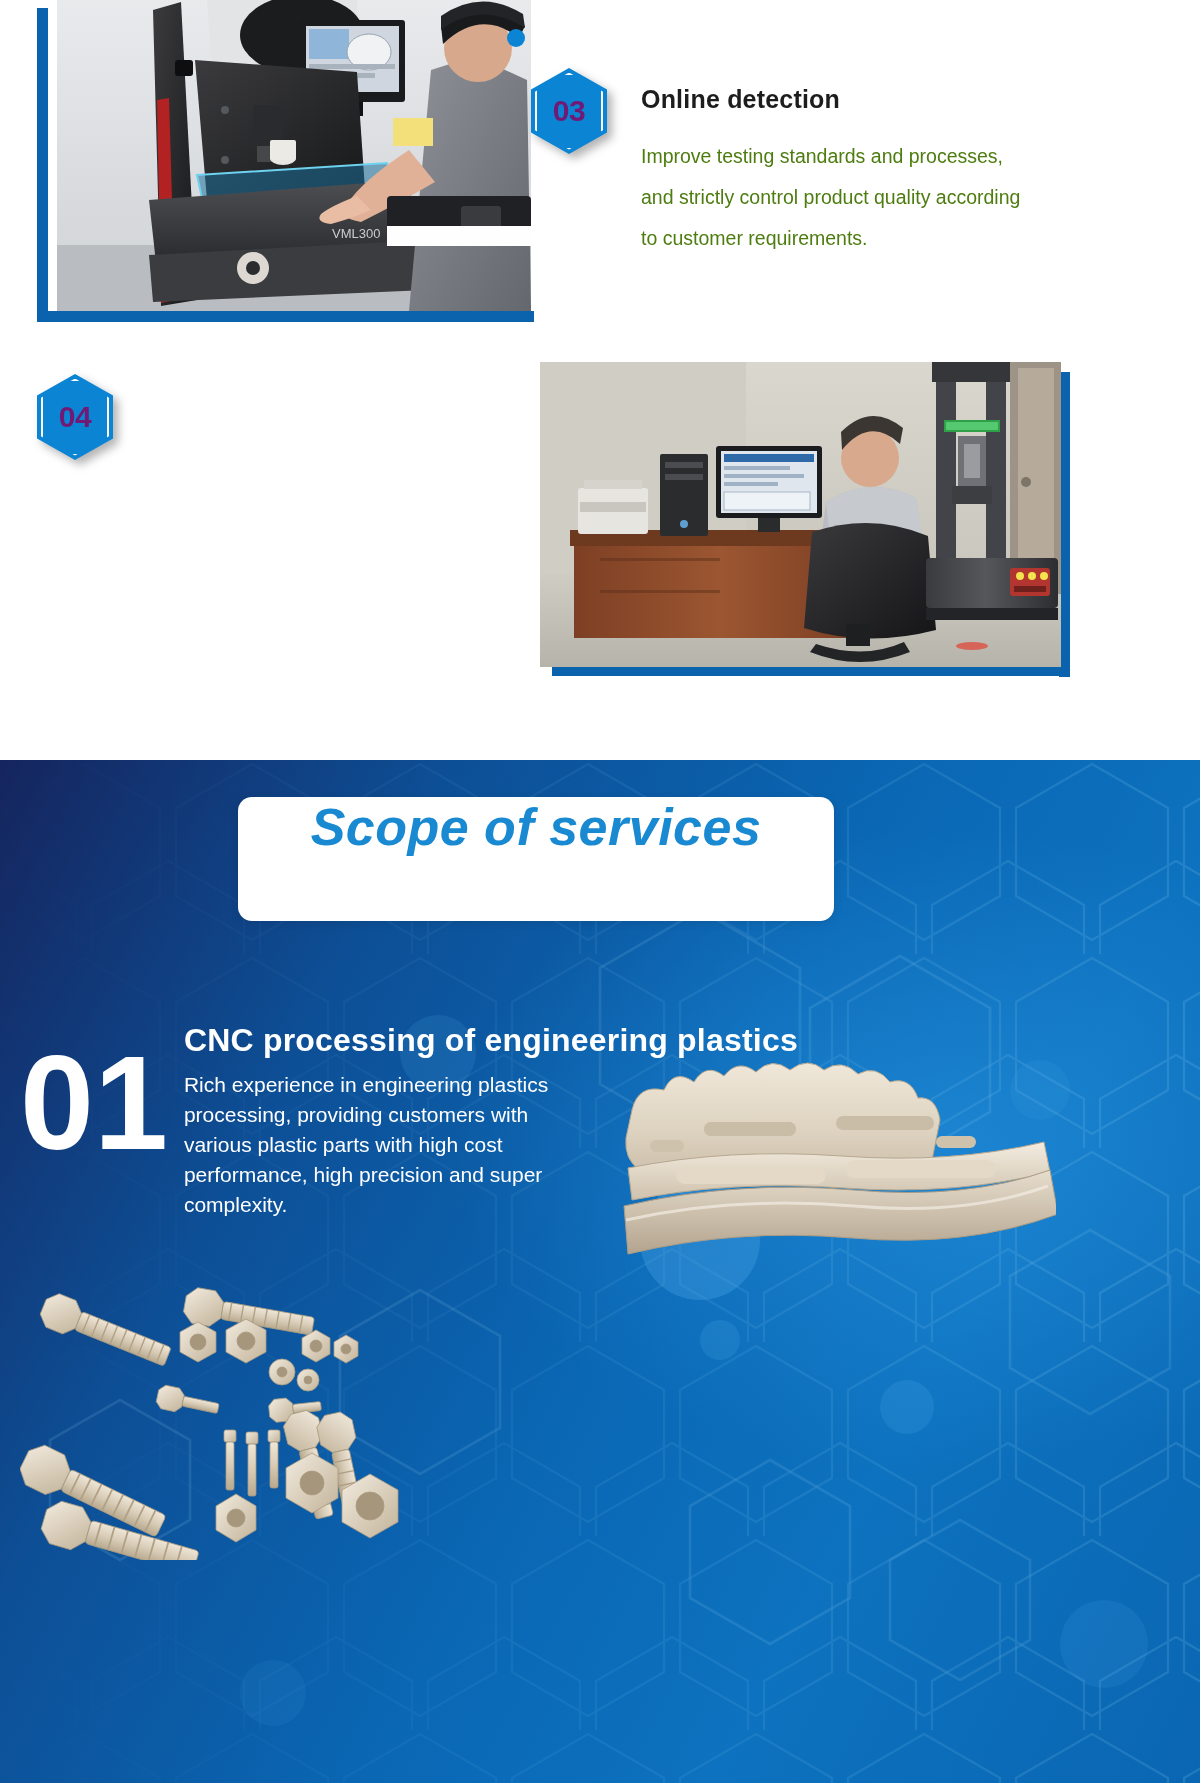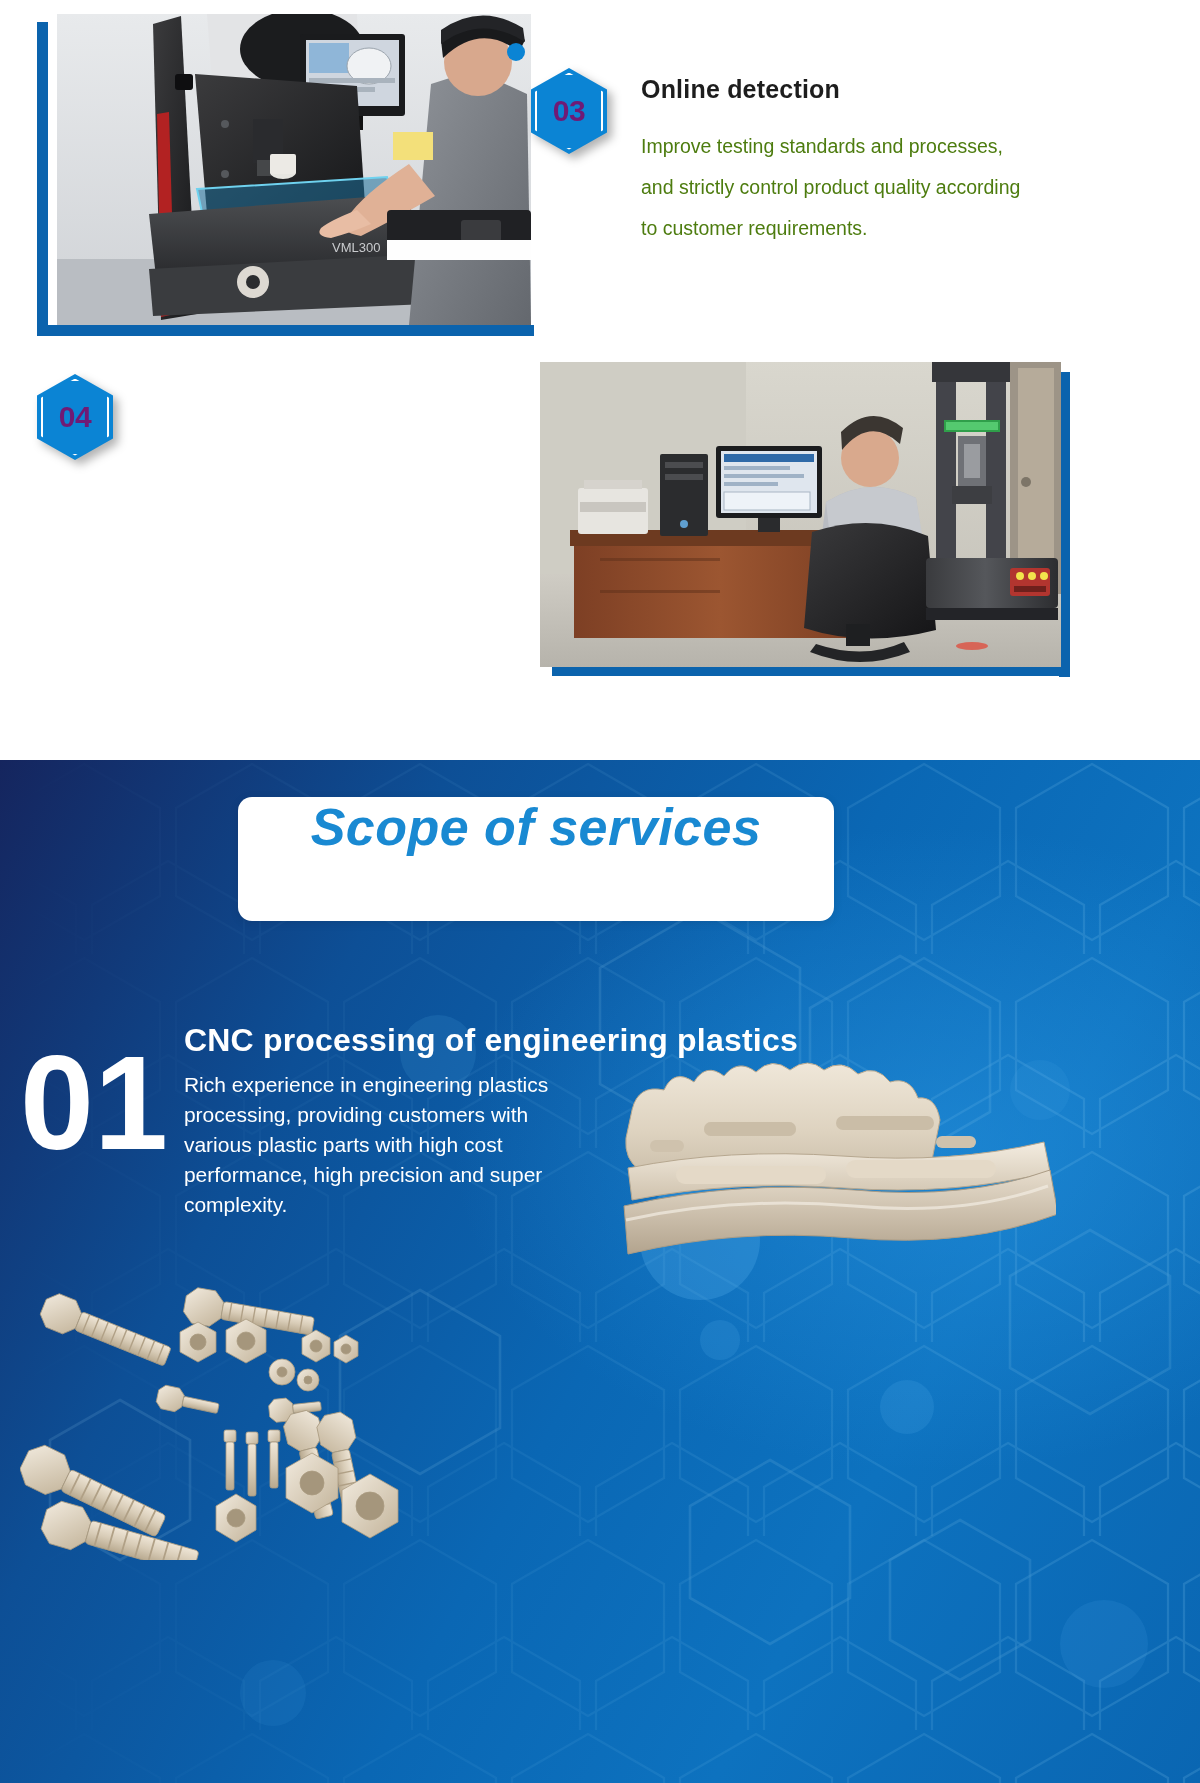--- a/index.html
+++ b/index.html
@@ -19,21 +19,21 @@
   
   .photo-frame { position:absolute; }
   .photo-frame .accent {
     position:absolute; background:#0b63ad;
   }
   .photo {
     position:absolute; overflow:hidden; background:#c9ccd1;
   }
 
   
-  #photo1-wrap { left:37px; top:14px; width:497px; height:330px; }
+  #photo1-wrap { left:37px; top:0px; width:497px; height:330px; }
   #photo1-accent-l { left:0px; top:8px; width:11px; height:314px; }
   #photo1-accent-b { left:8px; top:311px; width:489px; height:11px; }
   #photo1 { left:20px; top:0px; width:474px; height:311px; }
 
   
   #photo2-wrap { left:540px; top:362px; width:530px; height:320px; }
   #photo2-accent-r { left:519px; top:10px; width:11px; height:305px; }
   #photo2-accent-b { left:12px; top:303px; width:507px; height:11px; }
   #photo2 { left:0px; top:0px; width:521px; height:305px; }
 
@@ -65,21 +65,21 @@
   .feature .txt { }
   .feature h3 {
     font-size:25px; font-weight:bold; color:#1d1d1d;
     line-height:41px; letter-spacing:0.2px;
   }
   .feature p {
     font-size:19.5px; color:#4d7c0f; line-height:41px; font-weight:400;
   }
 
   #feat03 { left:531px; top:68px; width:520px; }
-  #feat03 .txt { margin-left:34px; margin-top:1px; }
+  #feat03 .txt { margin-left:34px; margin-top:11px; }
   #feat03 h3 { margin-bottom:16px; }
   #feat03 p { width:394px; }
 
   #feat04 { left:37px; top:374px; width:520px;flex-direction:column; }
   #feat04 .txt { margin-left:34px; margin-top:5px; }
   #feat04 h3 { width:345px; margin-bottom:24px; }
   #feat04 p { width:430px; }
 
   
   .blue-section {

